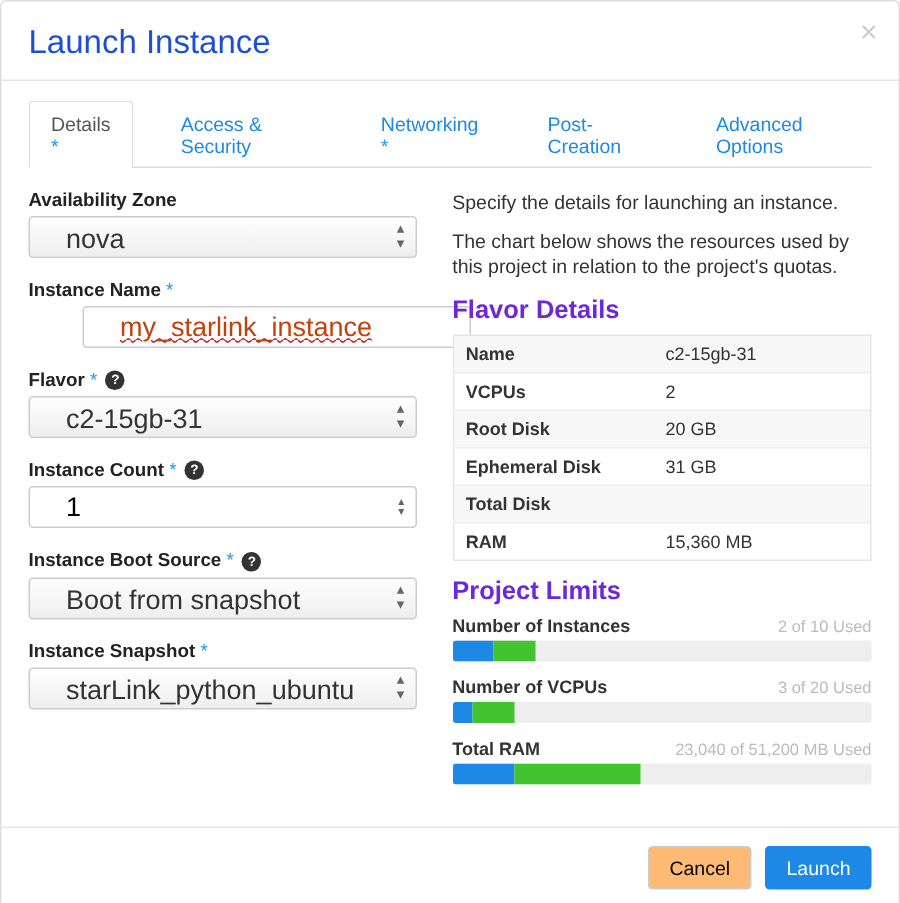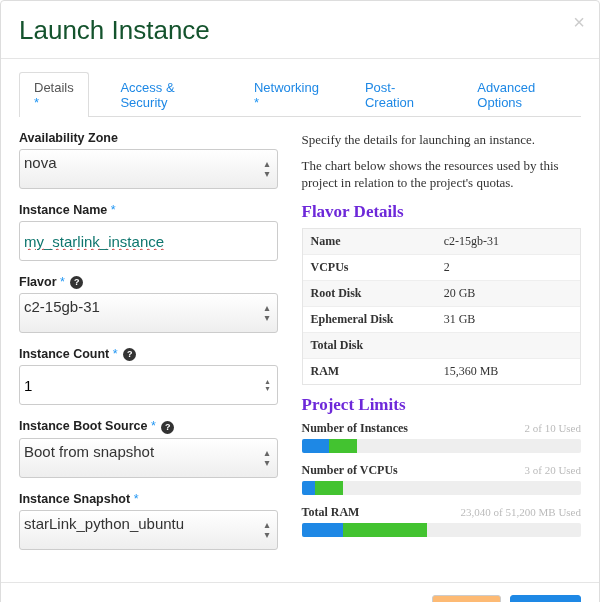--- a/index.html
+++ b/index.html
@@ -1,33 +1,33 @@
 <!DOCTYPE html>
 <html><head>
 <meta charset="utf-8">
 <style>
 * { box-sizing: border-box; margin: 0; padding: 0; }
 body { font-family: -apple-system, "Helvetica Neue", Arial, sans-serif; font-size: 13px; color: #333; background: #fff; }
 .modal { width: 600px; border: 1px solid #ddd; border-radius: 4px; background: #fff; }
 .modal-header { padding: 14px 18px 12px; border-bottom: 1px solid #e5e5e5; position: relative; }
-.modal-header h2 { font-size: 26px; font-weight: 400; color: #14532d; }
+.modal-header h2 { font-size: 22px; font-weight: 400; color: #1d4ed8; }
 .close-x { position: absolute; top: 10px; right: 14px; font-size: 20px; color: #ccc; cursor: pointer; font-weight: 300; }
 .modal-body { padding: 0 18px 18px; }
 .tabs { margin-top: 12px; margin-bottom: 14px; display: flex; gap: 16px; border-bottom: 1px solid #ddd; }
 .tab { padding: 7px 14px; font-size: 13px; border: 1px solid transparent; border-bottom: none; position: relative; top: 1px; cursor: pointer; color: #1e88e5; border-radius: 3px 3px 0 0; }
 .tab.active { border-color: #ddd; background: #fff; color: #555; }
 .tab .ast { color: #2196f3; }
 .cols { display: flex; gap: 24px; }
 .left { flex: 0 0 46%; }
-.right { flex: 1; font-family: Liberation Serif, serif; }
+.right { flex: 1; }
 .fg { margin-bottom: 14px; }
 .fg label { display: block; font-weight: 700; font-size: 12.5px; color: #222; margin-bottom: 4px; }
 .fg label .ast { color: #2196f3; font-weight: 400; }
 .help-q { display: inline-block; width: 13px; height: 13px; border-radius: 50%; background: #333; color: #fff; font-size: 9px; line-height: 13px; text-align: center; vertical-align: middle; margin-left: 2px; }
-.form-ctl { width: 100%; height: 40px; padding: 4px 4px; font-size: 15px; border: 1px solid #ccc; border-radius: 3px; background: #fff; }
+.form-ctl { width: 100%; height: 28px; padding: 4px 24px; font-size: 18px; border: 1px solid #ccc; border-radius: 3px; background: #fff; }
 .form-ctl.select { background: linear-gradient(#fff,#eee); position: relative; padding-right: 20px; }
 .select-wrap { position: relative; }
 .select-caret { position: absolute; right: 8px; top: 50%; transform: translateY(-50%); font-size: 10px; color: #666; pointer-events: none; line-height: 1; }
 .desc { font-size: 13px; color: #333; margin-bottom: 8px; line-height: 1.35; }
 .sect-h { font-size: 17px; font-weight: 700; color: #6d28d9; margin: 10px 0 6px; }
 .kv { border: 1px solid #e5e5e5; }
 .kv-row { display: flex; border-bottom: 1px solid #eee; }
 .kv-row:last-child { border-bottom: none; }
 .kv-row:nth-child(odd) { background: #f7f7f7; }
 .kv-k { flex: 0 0 48%; padding: 5px 8px; font-weight: 700; font-size: 12px; }
@@ -65,21 +65,21 @@
       <div class="left">
         <div class="fg">
           <label>Availability Zone</label>
           <div class="select-wrap">
             <div class="form-ctl select">nova</div>
             <span class="select-caret">▴<br>▾</span>
           </div>
         </div>
         <div class="fg">
           <label><span>Instance Name</span> <span class="ast">*</span></label>
-          <input class="form-ctl" style="color: #0f766e; text-decoration: underline 1px wavy rgb(198, 40, 40);" value="my_starlink_instance">
+          <input class="form-ctl" style="color: #c2410c; text-decoration: underline 1px wavy rgb(198, 40, 40); margin-left: 36px;" value="my_starlink_instance">
         </div>
         <div class="fg">
           <label><span>Flavor</span> <span class="ast">*</span> <span class="help-q">?</span></label>
           <div class="select-wrap">
             <div class="form-ctl select">c2-15gb-31</div>
             <span class="select-caret">▴<br>▾</span>
           </div>
         </div>
         <div class="fg">
           <label><span>Instance Count</span> <span class="ast">*</span> <span class="help-q">?</span></label>

